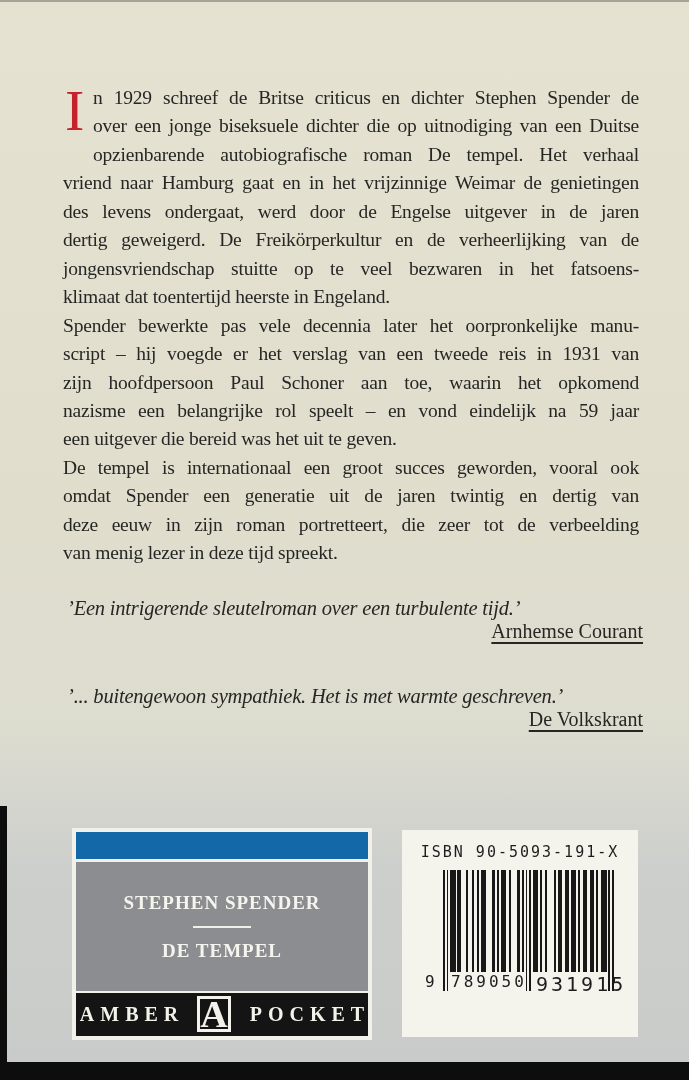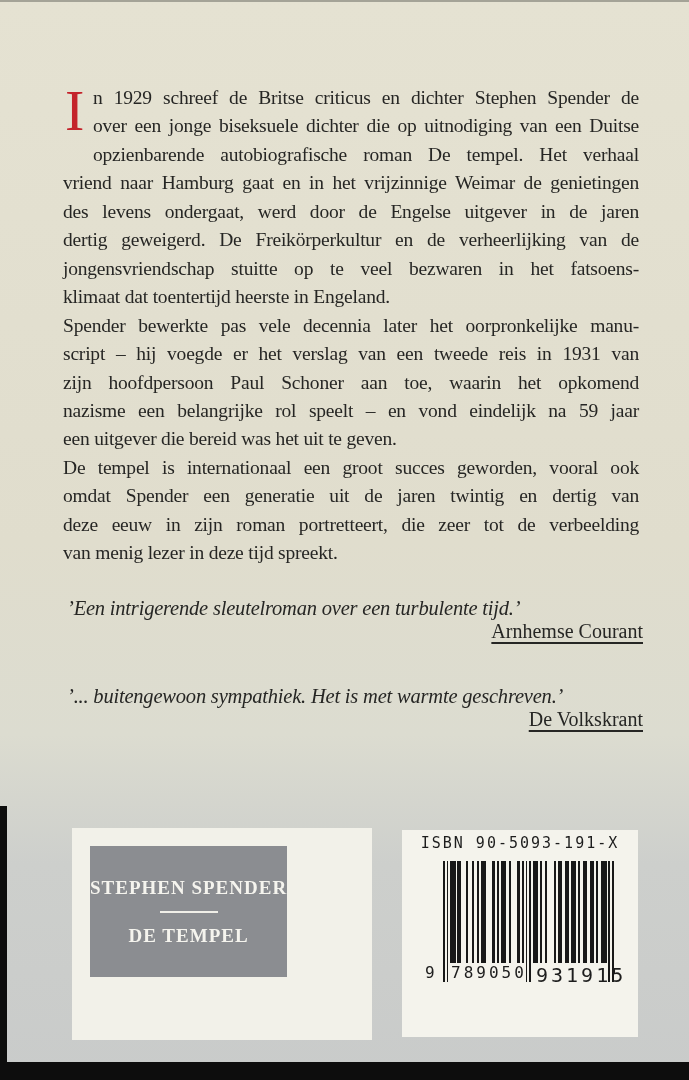--- a/index.html
+++ b/index.html
@@ -30,22 +30,22 @@
   .q1{top:596px;} .q2{top:684px;}
   .quote-text{font-style:italic;font-size:20.5px;line-height:24px;letter-spacing:-0.2px;}
   .quote-source{
     text-align:right;font-size:20px;
     text-decoration:underline;text-underline-offset:4px;
   }
 
   
   .pubbox{
     position:absolute;left:72px;top:828px;width:300px;height:212px;
-    background:#f2f1e9;box-sizing:border-box;padding:18px;
-    display:flex;
+    background:#f2f1e9;box-sizing:border-box;padding:4px;
+    display:flex;flex-direction:column;
   }
   .pub-blue{height:28px;background:var(--stripe-blue,#1368a7);}
   .pub-gap1{height:3px;} .pub-gap2{height:2px;}
   .pub-gray{
     height:131px;background:var(--panel-gray,#8b8d91);
     display:flex;flex-direction:column;align-items:center;justify-content:center;
     color:#f5f4ee;
   }
   .pub-author,.pub-title{
     font-weight:bold;font-size:19px;letter-spacing:1px;white-space:nowrap;
@@ -58,21 +58,21 @@
   .imprint{font-weight:bold;font-size:20px;letter-spacing:6px;white-space:nowrap;text-indent:6px;}
   .logo-a{
     width:34px;height:36px;border:3px solid #f3f2ea;box-sizing:border-box;
     display:flex;align-items:center;justify-content:center;overflow:visible;
   }
   .logo-a span{font-size:38px;line-height:30px;font-weight:bold;}
 
   
   .barlabel{
     position:absolute;left:402px;top:830px;width:236px;height:207px;
-    background:var(--label-white,#f4f3ec);box-sizing:border-box;padding-top:4px;
+    background:var(--label-white,#f4f3ec);box-sizing:border-box;padding-top:13px;
     font-family:"DejaVu Sans Mono", monospace;color:#1d1d1d;
   }
   .isbn-line{text-align:center;font-size:15px;letter-spacing:2px;white-space:nowrap;}
   .ean{position:relative;width:190px;height:150px;margin:9px auto 0 auto;}
   .ean-bars{position:absolute;left:18px;top:0;display:flex;align-items:flex-start;}
   .ean-bars .m{width:1.8px;height:102px;}
   .ean-bars .m.g{height:121px;}
   .ean-bars .m.on{background:#181818;}
   .ean-first{position:absolute;left:0;top:102px;font-size:16px;}
   .ean-left{position:absolute;left:23px;top:102px;width:76px;text-align:center;font-size:16px;letter-spacing:3px;text-indent:3px;}
@@ -123,20 +123,27 @@
 
   <div class="pubbox">
     <div class="pub-blue"></div>
     <div class="pub-gap1"></div>
     <div class="pub-gray">
       <div class="pub-author">STEPHEN SPENDER</div>
       <div class="pub-divider"></div>
       <div class="pub-title">DE TEMPEL</div>
     </div>
     <div class="pub-gap2"></div>
+    <div class="pub-black">
+      <span class="imprint">AMBER</span>
+      <span class="logo-a">
+          <span>A</span>
+        </span>
+      <span class="imprint">POCKET</span>
+    </div>
   </div>
 
   <div class="barlabel">
     <div class="isbn-line">ISBN 90-5093-191-X</div>
     <div class="ean">
       <div class="ean-bars" id="ean-bars">
           <span class="m on g"></span>
           <span class="m g"></span>
           <span class="m on g"></span>
           <span class="m"></span>

